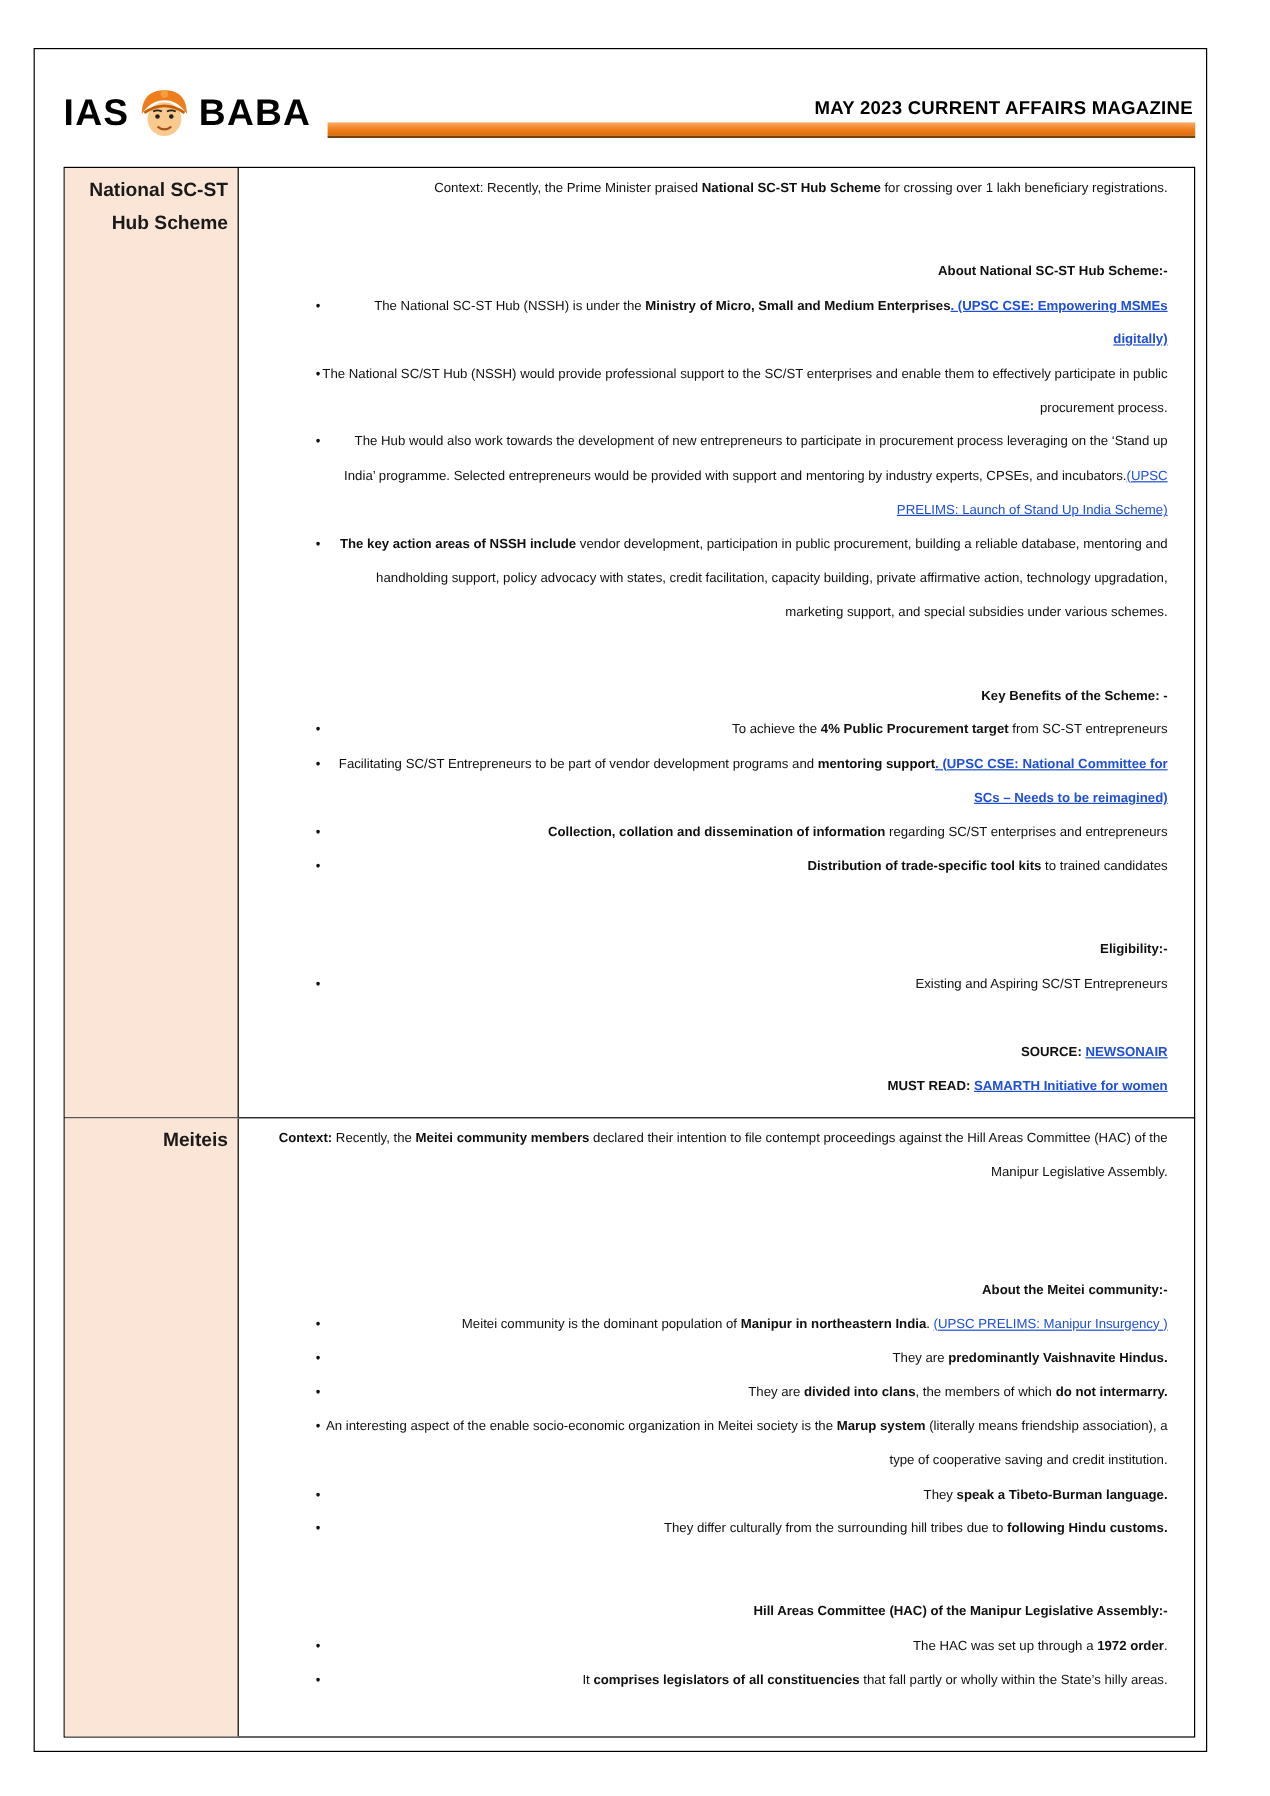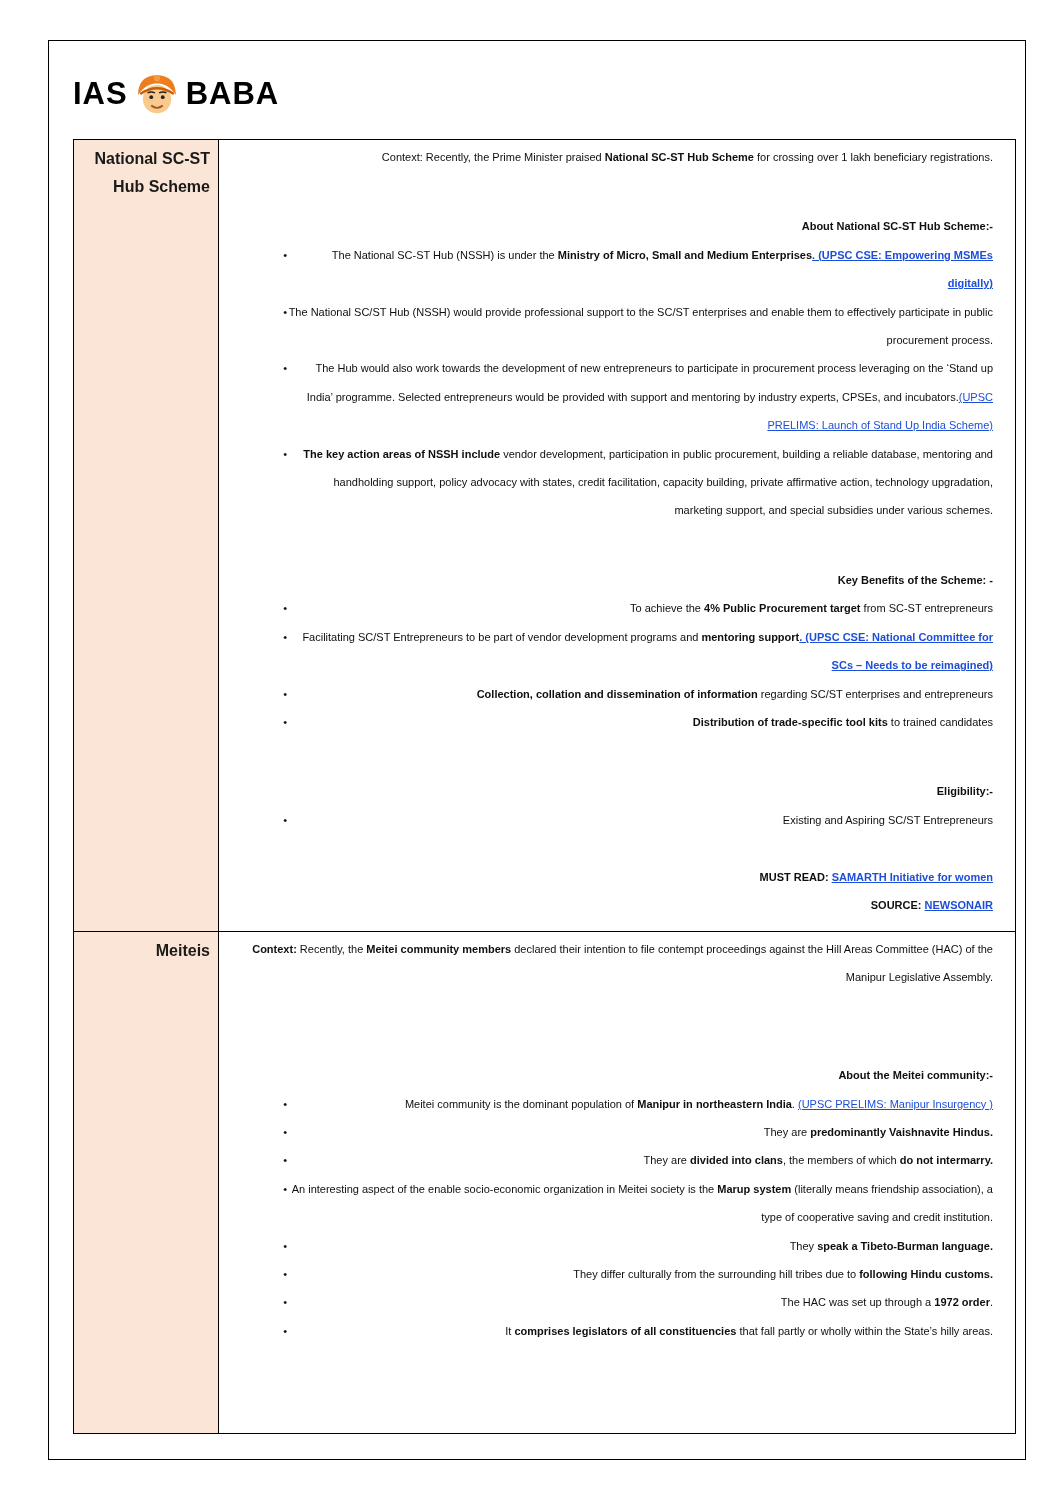--- a/index.html
+++ b/index.html
@@ -7,21 +7,21 @@
   body {
     position: relative;
     width: 1058px;
     height: 1497px;
     font-family: "Liberation Sans", sans-serif;
     color: #111111;
     overflow: hidden;
   }
   .frame {
     position: absolute;
-    left: 48px; top: 40px;
+    left: 28px; top: 40px;
     width: 978px; height: 1420px;
     border: 1px solid #000000;
     background: #ffffff;
     overflow: hidden;
   }
   .header {
     display: flex;
     align-items: flex-end;
     margin: 32px 9px 0 24px;
   }
@@ -101,20 +101,24 @@
         <ellipse cx="22" cy="25" rx="13.5" ry="13.5" fill="#f9c98e"></ellipse>
         <path d="M6 20 Q22 9 38 20" stroke="#c65f08" stroke-width="2.2" fill="none"></path>
         <circle cx="16.5" cy="23" r="1.8" fill="#222222"></circle>
         <circle cx="27.5" cy="23" r="1.8" fill="#222222"></circle>
         <path d="M13 19 Q16.5 17 20 19" stroke="#222222" stroke-width="1.4" fill="none"></path>
         <path d="M24 19 Q27.5 17 31 19" stroke="#222222" stroke-width="1.4" fill="none"></path>
         <path d="M16.5 31 Q22 35.5 27.5 31" stroke="#a3541c" stroke-width="1.7" fill="none"></path>
       </svg>
       <span>BABA</span>
     </div>
+    <div class="title-wrap">
+      <div class="title">MAY 2023 CURRENT AFFAIRS MAGAZINE</div>
+      <div class="orange-bar"></div>
+    </div>
   </div>
 
   <div class="topics-table">
       <div class="t-row">
         <div class="cell-topic">National SC-ST Hub Scheme</div>
         <div class="cell-content">
           <div class="para"><span>Context: Recently, the Prime Minister praised </span><span class="b">National SC-ST Hub Scheme</span><span> for crossing over 1 lakh beneficiary registrations.</span></div>
           <div class="heading"><span class="b">About National SC-ST Hub Scheme:-</span></div>
           <div class="bullet-item">
             <div class="marker">•</div>
@@ -148,22 +152,22 @@
           <div class="bullet-item">
             <div class="marker">•</div>
             <div class="btext"><span class="b">Distribution of trade-specific tool kits</span><span> to trained candidates</span></div>
           </div>
           <div class="heading"><span class="b">Eligibility:-</span></div>
           <div class="bullet-item">
             <div class="marker">•</div>
             <div class="btext"><span>Existing and Aspiring SC/ST Entrepreneurs</span></div>
           </div>
           <div class="spacer"></div>
+          <div class="para"><span class="b">SOURCE: </span><a href="#" class="link b">NEWSONAIR</a></div>
           <div class="para"><span class="b">MUST READ: </span><a href="#" class="link b">SAMARTH Initiative for women</a></div>
-          <div class="para"><span class="b">SOURCE: </span><a href="#" class="link b">NEWSONAIR</a></div>
         </div>
       </div>
       <div class="t-row">
         <div class="cell-topic">Meiteis</div>
         <div class="cell-content">
           <div class="para"><span class="b">Context:</span><span> Recently, the </span><span class="b">Meitei community members</span><span> declared their intention to file contempt proceedings against the Hill Areas Committee (HAC) of the Manipur Legislative Assembly.</span></div>
           <div class="spacer"></div>
           <div class="heading"><span class="b">About the Meitei community:-</span></div>
           <div class="bullet-item">
             <div class="marker">•</div>
@@ -182,20 +186,21 @@
             <div class="btext"><span>An interesting aspect of the enable socio-economic organization in Meitei society is the </span><span class="b">Marup system</span><span> (literally means friendship association), a type of cooperative saving and credit institution.</span></div>
           </div>
           <div class="bullet-item">
             <div class="marker">•</div>
             <div class="btext"><span>They </span><span class="b">speak a Tibeto-Burman language.</span></div>
           </div>
           <div class="bullet-item">
             <div class="marker">•</div>
             <div class="btext"><span>They differ culturally from the surrounding hill tribes due to </span><span class="b">following Hindu customs.</span></div>
           </div>
+          <div class="heading"><span class="b">Hill Areas Committee (HAC) of the Manipur Legislative Assembly:-</span></div>
           <div class="bullet-item">
             <div class="marker">•</div>
             <div class="btext"><span>The HAC was set up through a </span><span class="b">1972 order</span><span>.</span></div>
           </div>
           <div class="bullet-item">
             <div class="marker">•</div>
             <div class="btext"><span>It </span><span class="b">comprises legislators of all constituencies</span><span> that fall partly or wholly within the State’s hilly areas.</span></div>
           </div>
           <div class="spacer"></div>
         </div>

